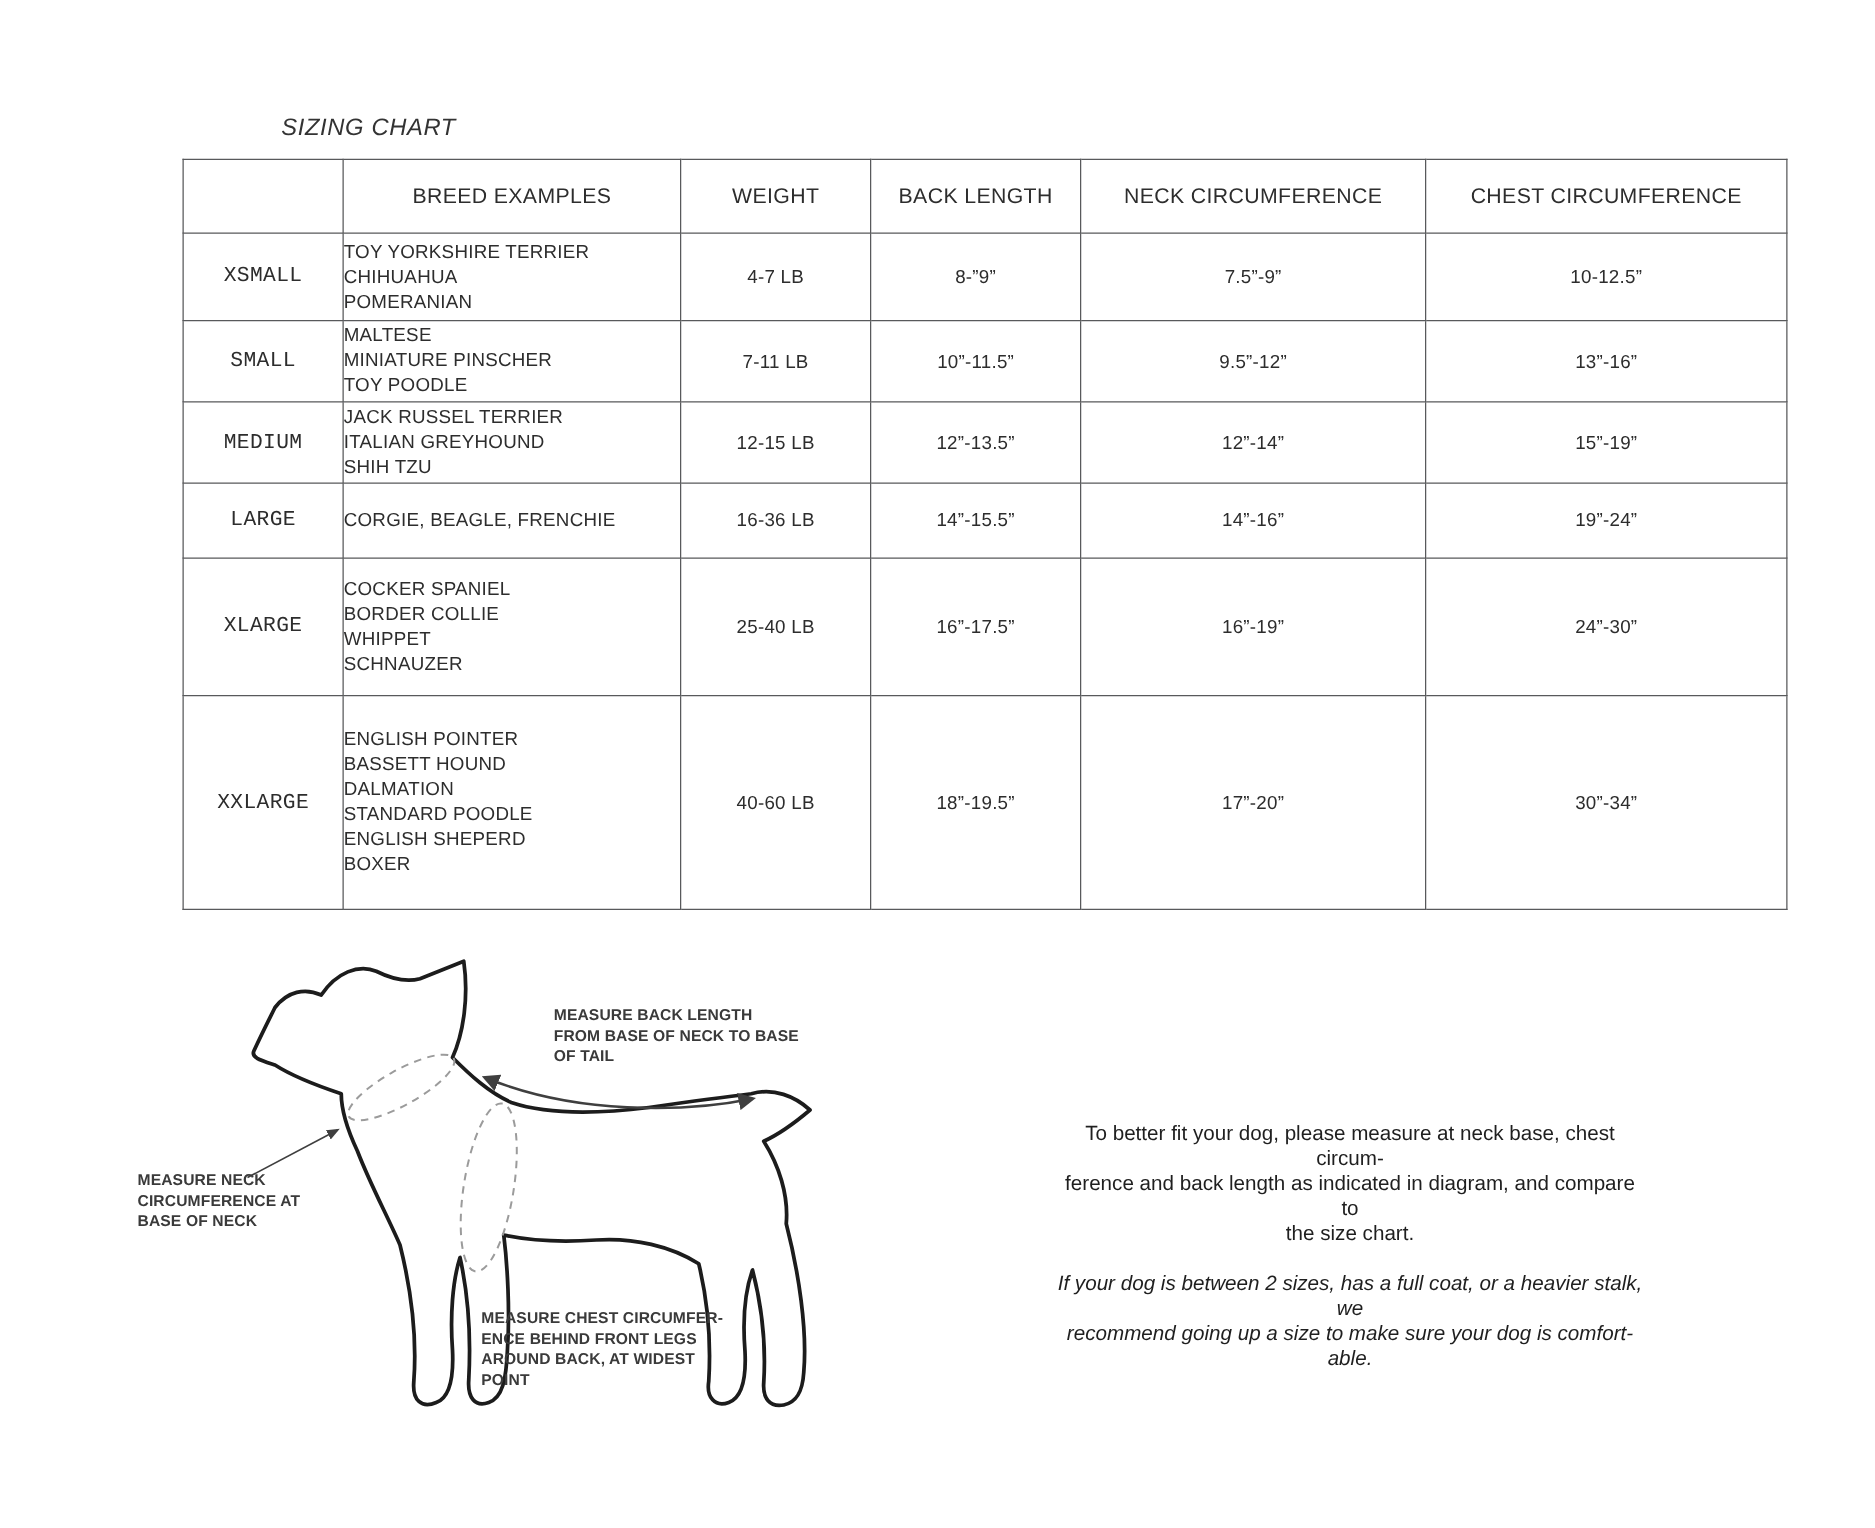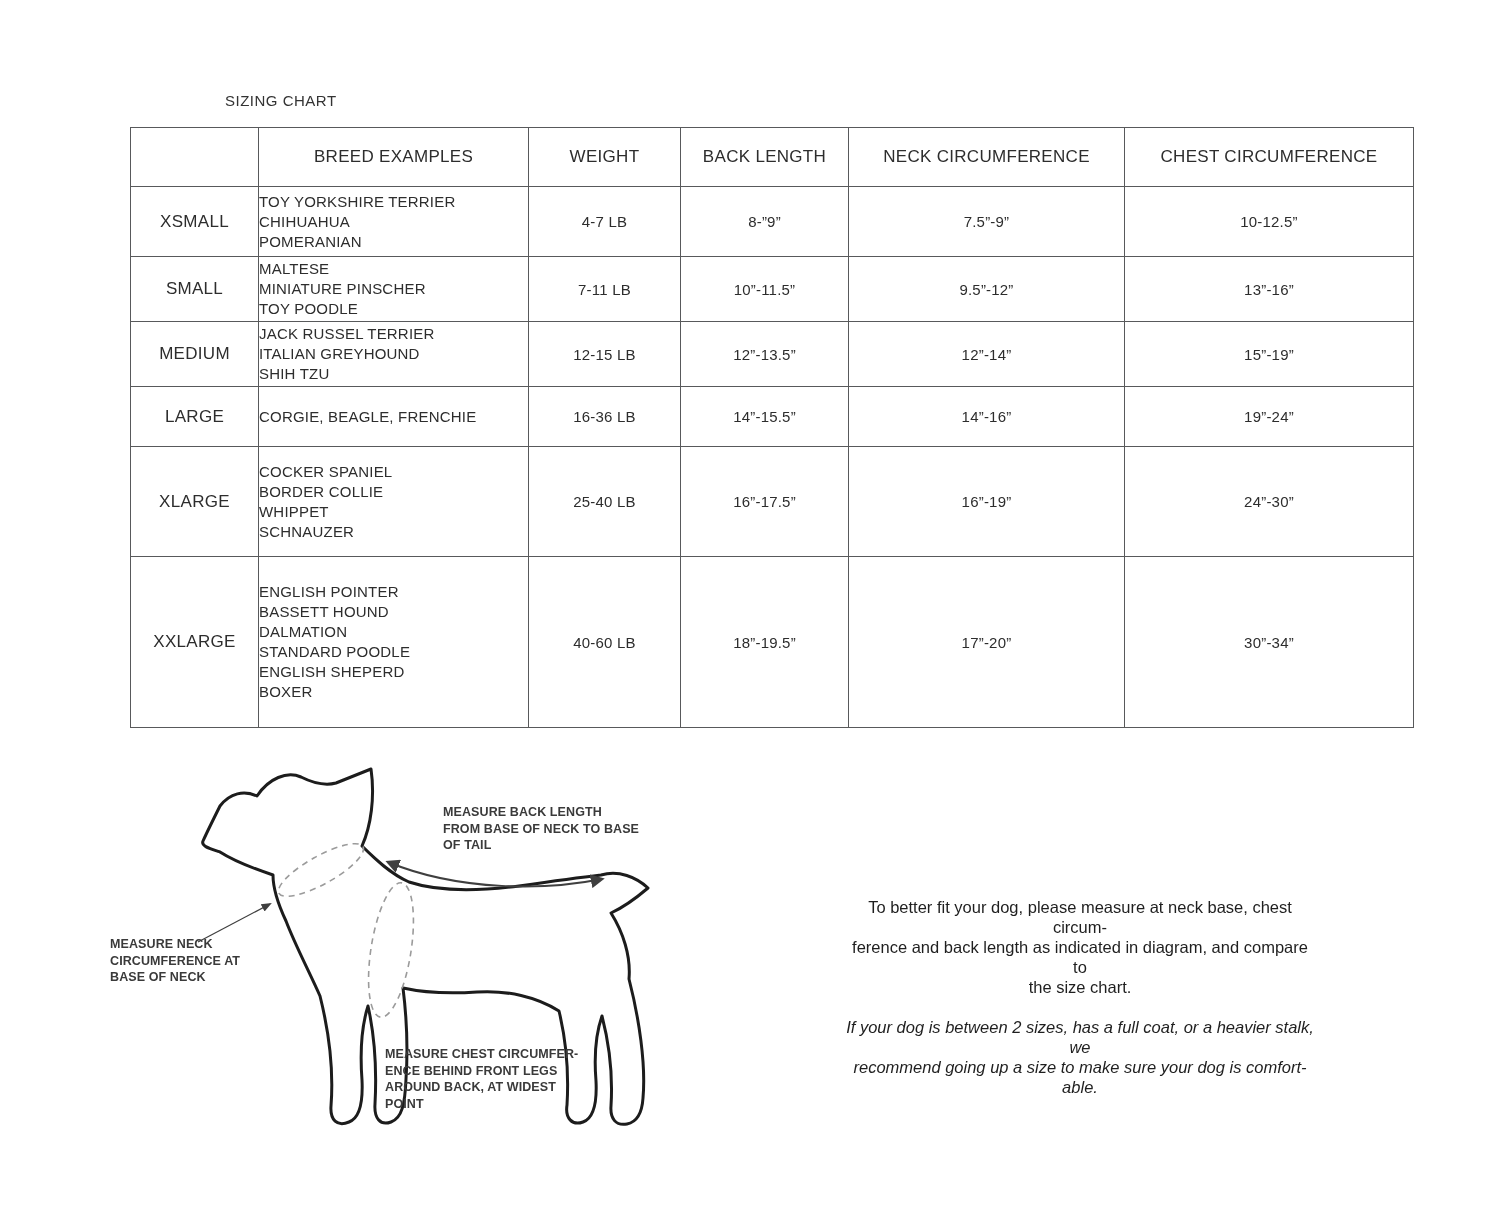--- a/index.html
+++ b/index.html
@@ -10,42 +10,43 @@
     height: 1222px;
     font-family: "Liberation Sans", sans-serif;
     color: #2a2a2a;
     position: relative;
   }
   .page { position: relative; width: 1500px; height: 1222px; overflow: hidden; }
 
   .title {
     position: absolute;
     left: 225px; top: 92px;
-    font-size: 15px;
+    font-size: 19px;
     letter-spacing: 0.5px;
     color: #333;
+    font-style: italic;
   }
 
   table.sizing {
     position: absolute;
-    left: 130px; top: 127px;
+    left: 146px; top: 127px;
     width: 1283px;
     border-collapse: collapse;
     table-layout: fixed;
     padding-left: 32px;
   }
   table.sizing td, table.sizing th {
     border: 1px solid #58595b;
     font-weight: 400;
     color: #2d2d2d;
     vertical-align: middle;
     padding: 0;
   }
   th.hdr { font-size: 17px; letter-spacing: 0.3px; text-align: center; }
-  td.size-cell { font-size: 17px; text-align: center; letter-spacing: 0.3px; }
+  td.size-cell { font-size: 17px; text-align: center; letter-spacing: 0.3px; font-family: Liberation Mono, monospace; }
   td.breeds-cell {
     font-size: 15px;
     text-align: left;
     padding-left: 54px;
     line-height: 20px;
     white-space: pre-line;
     letter-spacing: 0.2px;
   }
   td.val-cell { font-size: 15px; text-align: center; letter-spacing: 0.2px; }
   td.vb { vertical-align: bottom; padding-bottom: 9px; }

